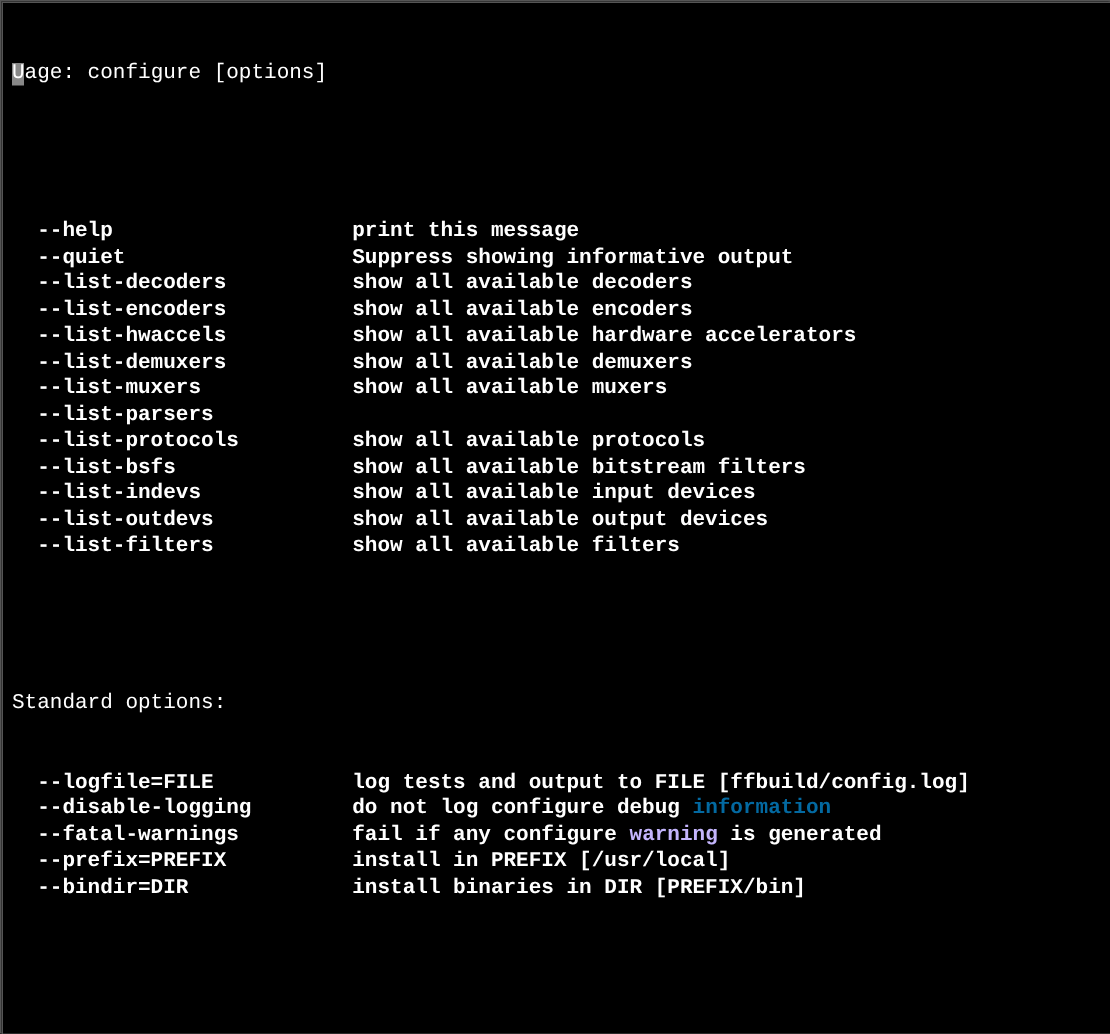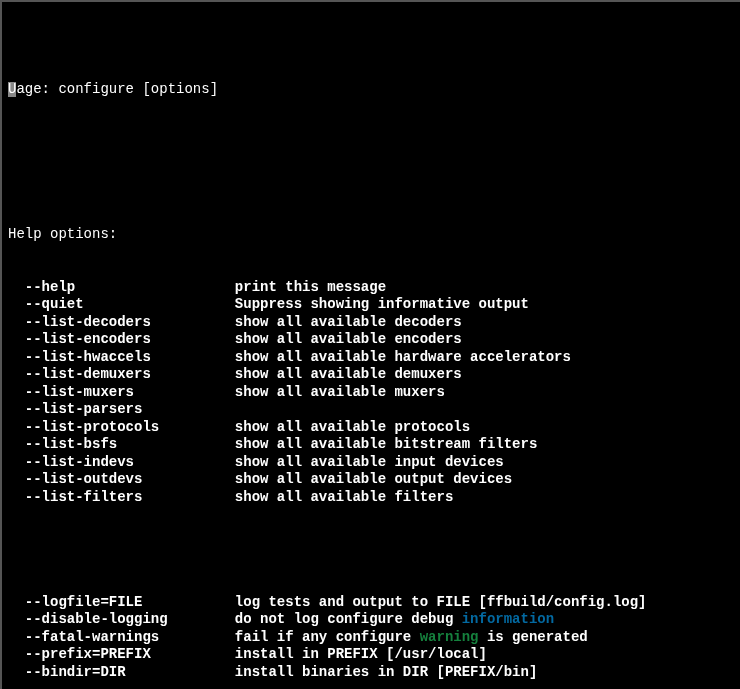--- a/index.html
+++ b/index.html
@@ -14,41 +14,41 @@
     height: 689px;
     overflow: hidden;
     box-sizing: border-box;
     border: 1px solid #555;
   }
   .terminal {
     padding: 4px 6px;
     white-space: pre;
     position: relative;
   }
-  .line { white-space: pre; margin-top: 40px; }
+  .line { white-space: pre; }
   .blank { height: 1.25em; }
   .option-row { white-space: pre; font-weight: bold; }
   .hl-info { color: #0369a1; } 
-  .hl-warn { color: #15803d; text-align: right; }
+  .hl-warn { color: #c4b5fd; text-align: right; }
   .cursor {
     display: inline-block;
     width: 8px;
     height: 15px;
     background: #888;
     vertical-align: text-bottom;
     margin-right: -8px;
   }
 </style>
 </head>
 <body>
 
 <div class="terminal">
   <div class="line"><span class="cursor"></span><span>U</span><span id="usage-rest">age: configure [options]</span></div>
   <div class="blank"></div>
-  <div class="line">Help options:</div>
   <div id="help-options"><div class="option-row"><span>  --help                   </span><span>print this message</span></div><div class="option-row"><span>  --quiet                  </span><span>Suppress showing informative output</span></div><div class="option-row"><span>  --list-decoders          </span><span>show all available decoders</span></div><div class="option-row"><span>  --list-encoders          </span><span>show all available encoders</span></div><div class="option-row"><span>  --list-hwaccels          </span><span>show all available hardware accelerators</span></div><div class="option-row"><span>  --list-demuxers          </span><span>show all available demuxers</span></div><div class="option-row"><span>  --list-muxers            </span><span>show all available muxers</span></div><div class="option-row"><span>  --list-parsers           </span><span></span></div><div class="option-row"><span>  --list-protocols         </span><span>show all available protocols</span></div><div class="option-row"><span>  --list-bsfs              </span><span>show all available bitstream filters</span></div><div class="option-row"><span>  --list-indevs            </span><span>show all available input devices</span></div><div class="option-row"><span>  --list-outdevs           </span><span>show all available output devices</span></div><div class="option-row"><span>  --list-filters           </span><span>show all available filters</span></div></div>
   <div class="blank"></div>
+  <div class="line">Standard options:</div>
   <div id="standard-options"><div class="option-row"><span>  --logfile=FILE           </span><span>log tests and output to FILE [ffbuild/config.log]</span></div><div class="option-row"><span>  --disable-logging        </span><span>do not log configure debug </span><span class="hl-info">information</span><span></span></div><div class="option-row"><span>  --fatal-warnings         </span><span>fail if any configure </span><span class="hl-warn">warning</span><span> is generated</span></div><div class="option-row"><span>  --prefix=PREFIX          </span><span>install in PREFIX [/usr/local]</span></div><div class="option-row"><span>  --bindir=DIR             </span><span>install binaries in DIR [PREFIX/bin]</span></div></div>
   
   
   
   
 </div>
 
 </body></html>

